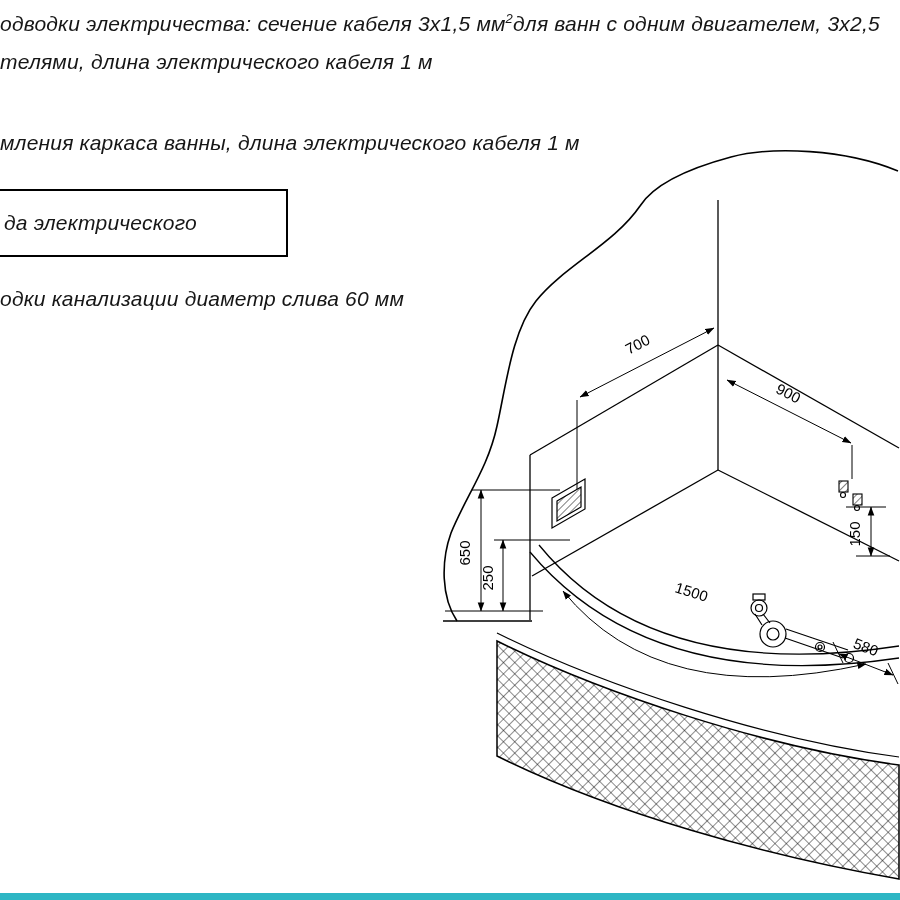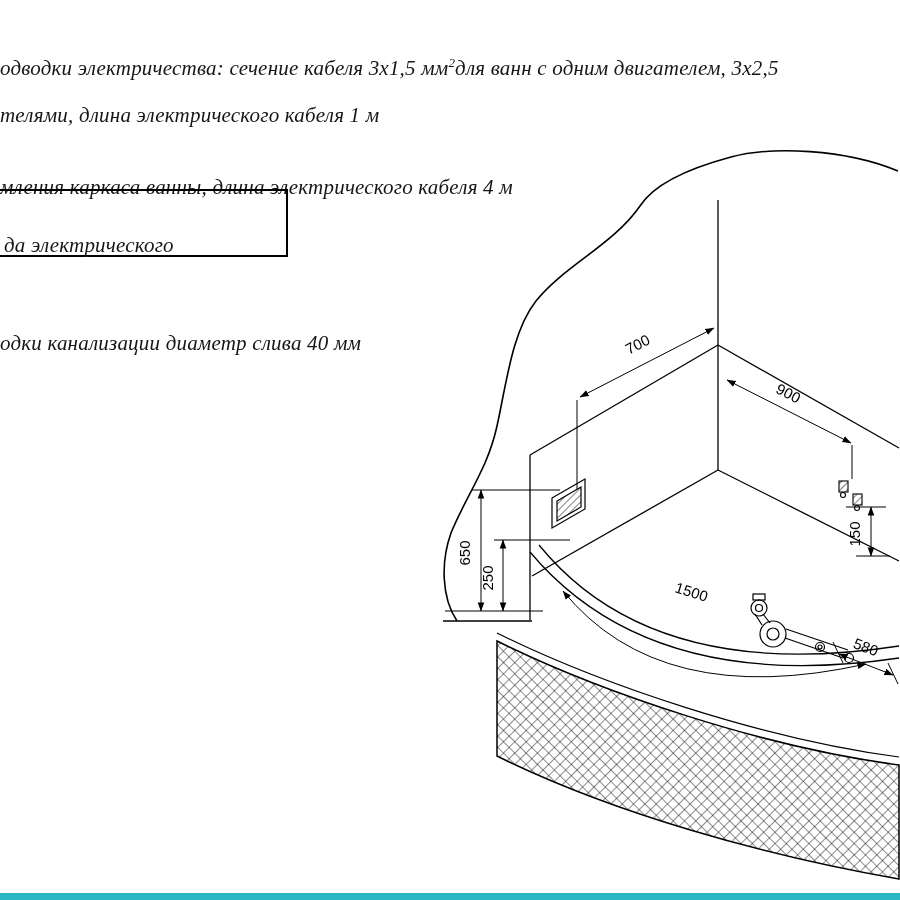--- a/index.html
+++ b/index.html
@@ -2,55 +2,54 @@
 <html><head>
 <meta charset="utf-8">
 <style>
   html,body{
     margin:0;padding:0;width:900px;height:900px;
     background:#ffffff;overflow:hidden;position:relative;
     font-family:"Liberation Serif",serif;
   }
   .note{
     position:absolute;
-    font-family:Liberation Serif, serif;
+    font-family:Liberation Sans, sans-serif;
     font-style:italic;
     font-size:21px;
     color:#161616;
     white-space:nowrap;
     letter-spacing:0.2px;
-    margin-top:44px;
   }
   .sup{font-size:13px;vertical-align:super;}
   .water-box{
     position:absolute;left:-14px;top:189px;width:302px;height:68px;
     border:2px solid #000;box-sizing:border-box;
     display:flex;align-items:center;padding-left:16px;
   }
   .water-box .note{position:static;}
   svg.drawing{position:absolute;left:0;top:0;}
   svg text{
     font-family:"Liberation Sans",sans-serif;
     font-size:15px;fill:#000;
   }
 </style>
 </head>
 <body>
 
 <div class="note" style="left:0;top:11px;">
   <span>одводки электричества: сечение кабеля 3х1,5 мм</span><span class="sup">2</span><span>для ванн с одним двигателем, 3х2,5</span>
 </div>
-<div class="note" style="left:0;top:59px;">телями, длина электрического кабеля 1 м</div>
-<div class="note" style="left:0;top:131px;">мления каркаса ванны, длина электрического кабеля 4 м</div>
+<div class="note" style="left:0;top:50px;">телями, длина электрического кабеля 1 м</div>
+<div class="note" style="left:0;top:131px;">мления каркаса ванны, длина электрического кабеля 1 м</div>
 
 <div class="water-box">
   <span class="note">да электрического</span>
 </div>
 
-<div class="note" style="left:0;top:287px;">одки канализации диаметр слива 40 мм</div>
+<div class="note" style="left:0;top:287px;">одки канализации диаметр слива 60 мм</div>
 
 <svg class="drawing" width="900" height="900" viewBox="0 0 900 900">
   <defs>
     <marker id="arrow" viewBox="0 0 10 10" refX="9.5" refY="5" markerWidth="9" markerHeight="9" orient="auto-start-reverse">
       <path d="M0,1.3 L10,5 L0,8.7 Z" fill="#000"></path>
     </marker>
     <pattern id="crosshatch" width="8" height="8" patternUnits="userSpaceOnUse" patternTransform="rotate(45)">
       <path d="M0,0 H8 M0,0 V8" stroke="#000" stroke-width="0.9" fill="none"></path>
     </pattern>
     <pattern id="hatch" width="5" height="5" patternUnits="userSpaceOnUse" patternTransform="rotate(45)">

